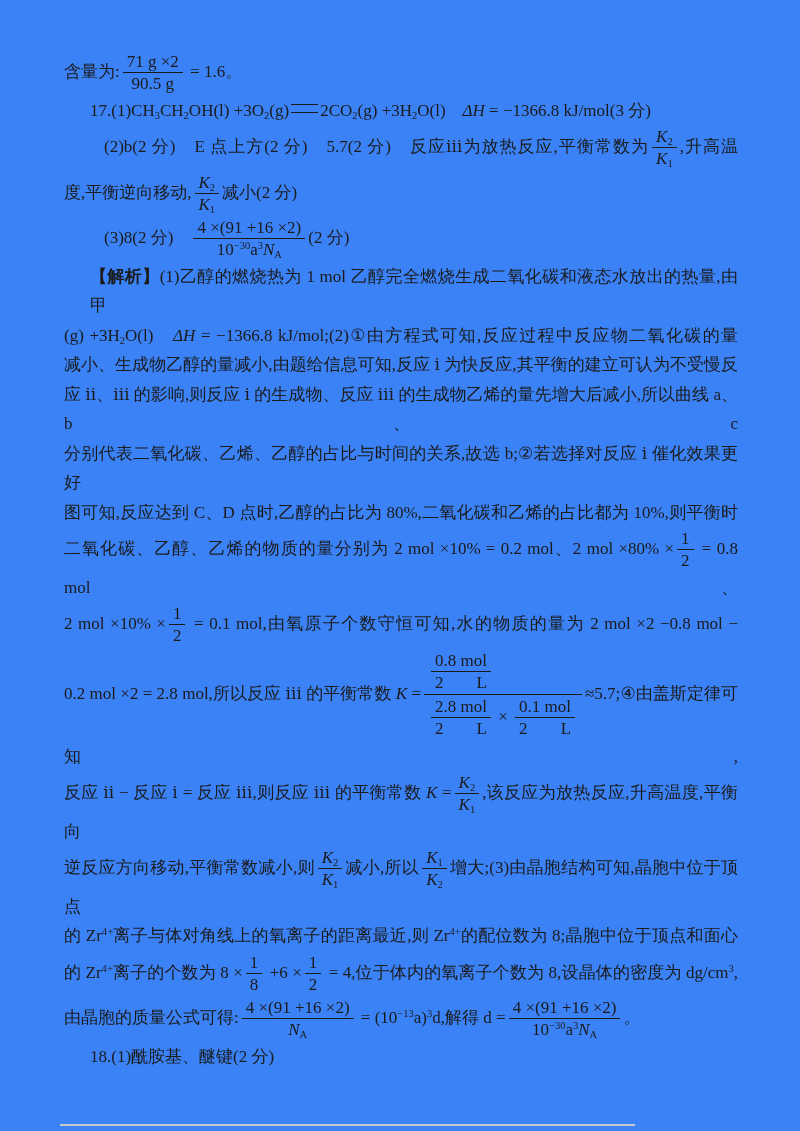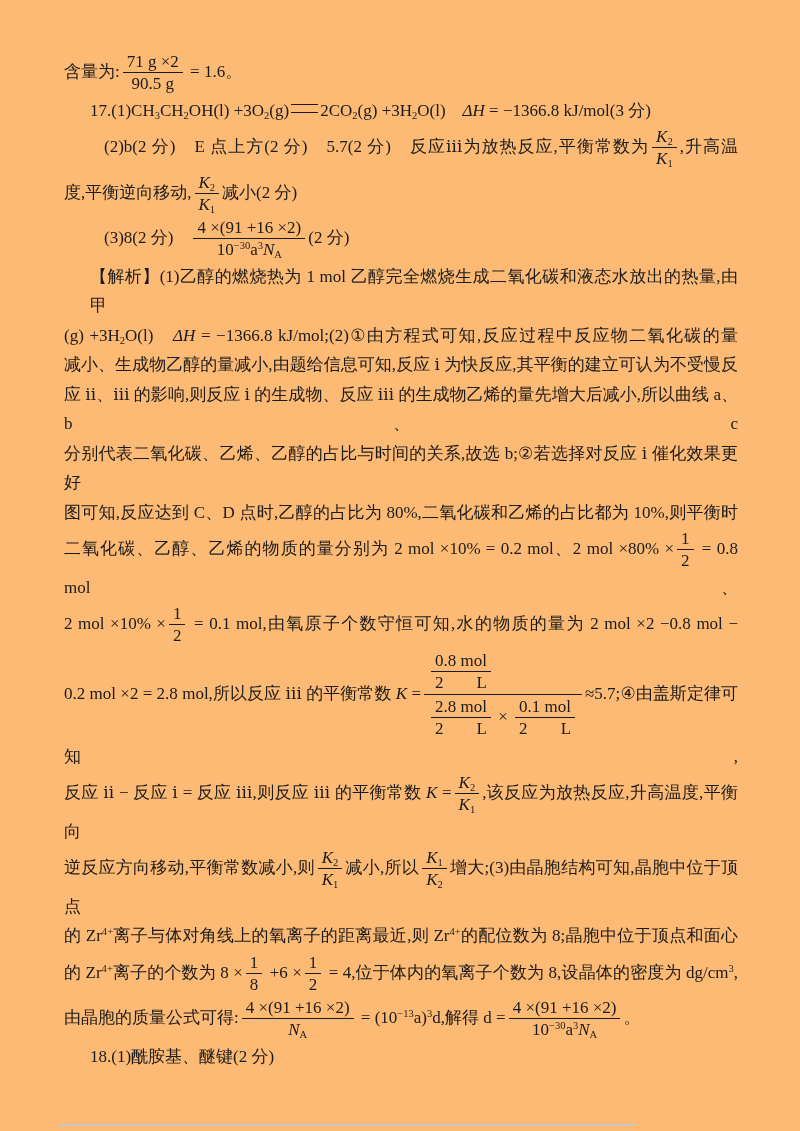--- a/index.html
+++ b/index.html
@@ -1,26 +1,26 @@
 <!DOCTYPE html>
 <html><head>
 <meta charset="utf-8">
 <style>
   html,body{margin:0;padding:0;background:#ffffff;}
   body{width:800px;height:1131px;overflow:hidden;}
   .doc{position:relative;width:800px;height:1131px;box-sizing:border-box;
-       background:#fdba74;color:#1b1b1b;
+       background:#3b82f6;color:#1b1b1b;
        font-family:"Liberation Serif","DejaVu Serif",serif;
        font-size:17px;padding:50px 62px 0 64px;}
   .line{line-height:29.5px;white-space:pre-wrap;}
   .just{text-align:justify;text-align-last:justify;}
   .ind1{padding-left:26px;}
   .ind2{padding-left:40px;}
   .it{font-style:italic;}
-  .bd{font-weight:normal;}
+  .bd{font-weight:bold;}
   sub{font-size:0.62em;line-height:0;vertical-align:-0.25em;}
   sup{font-size:0.62em;line-height:0;vertical-align:0.55em;}
   .frac{display:inline-flex;flex-direction:column;vertical-align:middle;
         line-height:1.25;margin:1px 3px;text-align:center;}
   .fnum{display:block;border-bottom:1.4px solid #1b1b1b;padding:0 4px;}
   .fden{display:block;padding:0 4px;font-family:Liberation Serif, serif;}
   .deq{display:inline-block;width:27px;height:7px;border-top:1.7px solid #1b1b1b;
        border-bottom:1.7px solid #1b1b1b;vertical-align:3px;margin:0 2px;}
   .bottom-rule{position:absolute;left:60px;top:1124px;width:575px;height:2px;background:#c9c9c9;}
   .mb6{}

